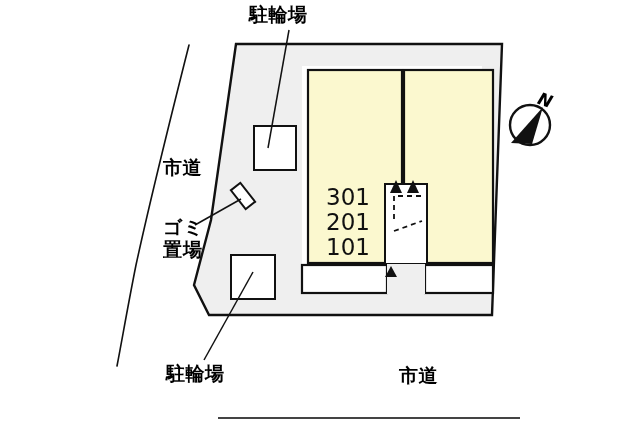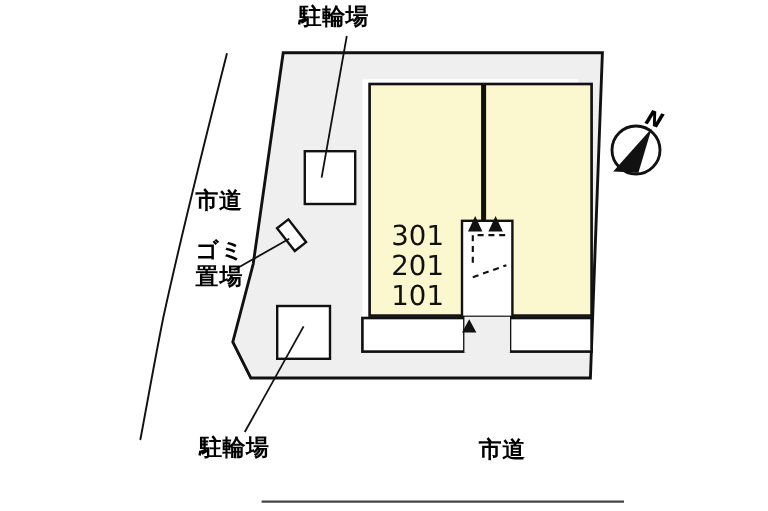--- a/index.html
+++ b/index.html
@@ -115,21 +115,21 @@
 
     <polygon points="543,107 511,143 532,144" fill="#111111"></polygon>
 
     <line x1="218" y1="418" x2="520" y2="418" stroke="#444444" stroke-width="2"></line>
   </svg>
 
   <div class="map-label jp-label" style="left:249px; top:4px;">駐輪場</div>
 
   <div class="map-label jp-label" style="left:163px; top:157px;">市道</div>
 
-  <div class="map-label jp-label-2line" style="left:163px; top:198px;">ゴミ
+  <div class="map-label jp-label-2line" style="left:163px; top:216px;">ゴミ
 置場</div>
 
   <div class="map-label jp-label" style="left:166px; top:363px;">駐輪場</div>
 
   <div class="map-label jp-label" style="left:399px; top:365px;">市道</div>
 
   <div class="unit-label" style="left:313px; top:185px; width:70px;">301
 201
 101</div>
 

